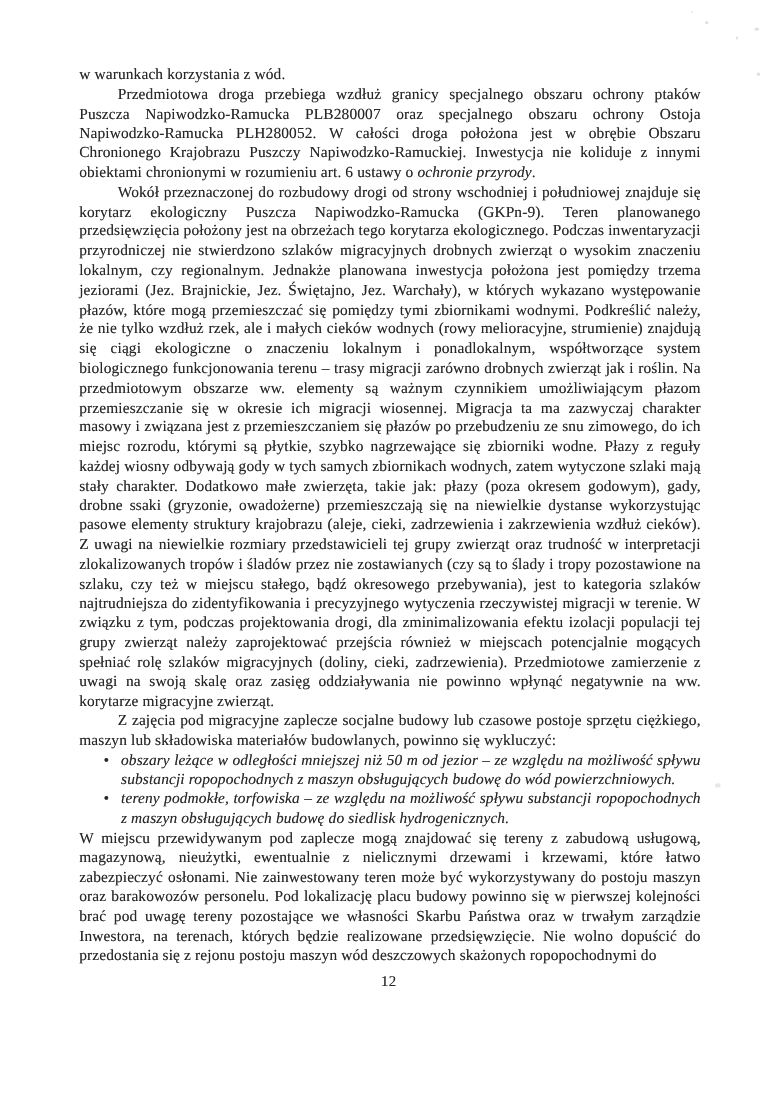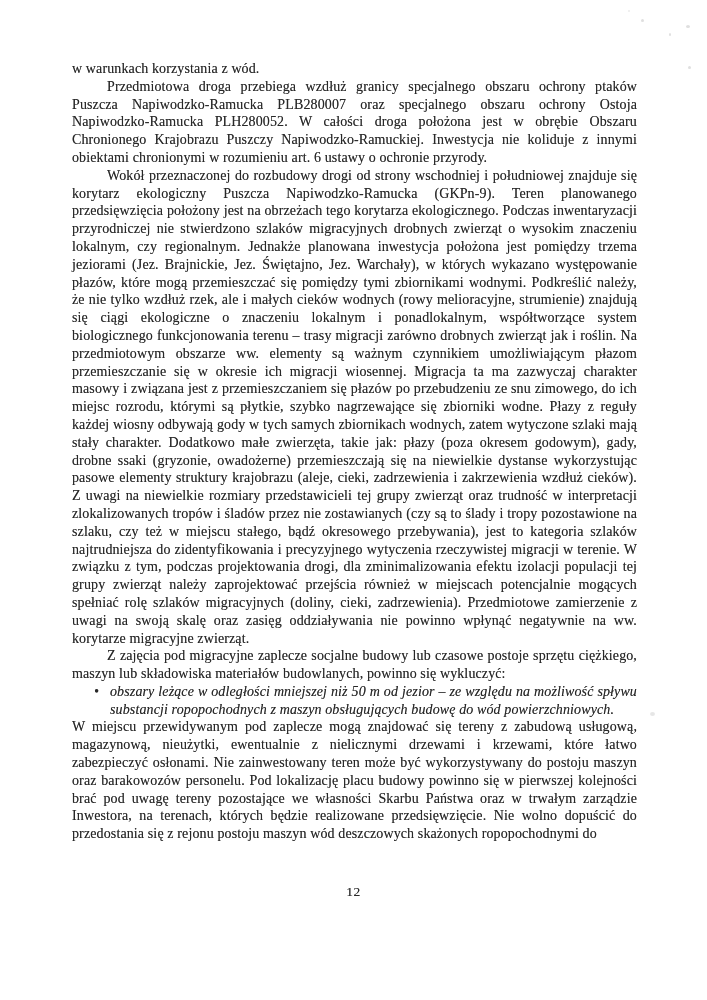--- a/index.html
+++ b/index.html
@@ -28,20 +28,21 @@
     text-shadow: 0 0 0.4px rgba(45,45,45,0.55);
   }
   .para {
     margin: 0;
     padding: 0;
   }
   .para.indent {
     text-indent: 35px;
   }
   .italic {
+    font-style: italic;
   }
   ul.bullet-list {
     margin: 0;
     padding: 0 0 0 38px;
     list-style: none;
     font-style: italic;
   }
   ul.bullet-list li {
     position: relative;
     text-align: justify;
@@ -93,20 +94,21 @@
     <p class="para">w warunkach korzystania z wód.</p>
 
     <p class="para indent"><span>Przedmiotowa droga przebiega wzdłuż granicy specjalnego obszaru ochrony ptaków Puszcza Napiwodzko-Ramucka PLB280007 oraz specjalnego obszaru ochrony Ostoja Napiwodzko-Ramucka PLH280052. W całości droga położona jest w obrębie Obszaru Chronionego Krajobrazu Puszczy Napiwodzko-Ramuckiej. Inwestycja nie koliduje z innymi obiektami chronionymi w rozumieniu art. 6 ustawy o </span><span class="italic">ochronie przyrody</span><span>.</span></p>
 
     <p class="para indent">Wokół przeznaczonej do rozbudowy drogi od strony wschodniej i południowej znajduje się korytarz ekologiczny Puszcza Napiwodzko-Ramucka (GKPn-9). Teren planowanego przedsięwzięcia położony jest na obrzeżach tego korytarza ekologicznego. Podczas inwentaryzacji przyrodniczej nie stwierdzono szlaków migracyjnych drobnych zwierząt o wysokim znaczeniu lokalnym, czy regionalnym. Jednakże planowana inwestycja położona jest pomiędzy trzema jeziorami (Jez. Brajnickie, Jez. Świętajno, Jez. Warchały), w których wykazano występowanie płazów, które mogą przemieszczać się pomiędzy tymi zbiornikami wodnymi. Podkreślić należy, że nie tylko wzdłuż rzek, ale i małych cieków wodnych (rowy melioracyjne, strumienie) znajdują się ciągi ekologiczne o znaczeniu lokalnym i ponadlokalnym, współtworzące system biologicznego funkcjonowania terenu – trasy migracji zarówno drobnych zwierząt jak i roślin. Na przedmiotowym obszarze ww. elementy są ważnym czynnikiem umożliwiającym płazom przemieszczanie się w okresie ich migracji wiosennej. Migracja ta ma zazwyczaj charakter masowy i związana jest z przemieszczaniem się płazów po przebudzeniu ze snu zimowego, do ich miejsc rozrodu, którymi są płytkie, szybko nagrzewające się zbiorniki wodne. Płazy z reguły każdej wiosny odbywają gody w tych samych zbiornikach wodnych, zatem wytyczone szlaki mają stały charakter. Dodatkowo małe zwierzęta, takie jak: płazy (poza okresem godowym), gady, drobne ssaki (gryzonie, owadożerne) przemieszczają się na niewielkie dystanse wykorzystując pasowe elementy struktury krajobrazu (aleje, cieki, zadrzewienia i zakrzewienia wzdłuż cieków). Z uwagi na niewielkie rozmiary przedstawicieli tej grupy zwierząt oraz trudność w interpretacji zlokalizowanych tropów i śladów przez nie zostawianych (czy są to ślady i tropy pozostawione na szlaku, czy też w miejscu stałego, bądź okresowego przebywania), jest to kategoria szlaków najtrudniejsza do zidentyfikowania i precyzyjnego wytyczenia rzeczywistej migracji w terenie. W związku z tym, podczas projektowania drogi, dla zminimalizowania efektu izolacji populacji tej grupy zwierząt należy zaprojektować przejścia również w miejscach potencjalnie mogących spełniać rolę szlaków migracyjnych (doliny, cieki, zadrzewienia). Przedmiotowe zamierzenie z uwagi na swoją skalę oraz zasięg oddziaływania nie powinno wpłynąć negatywnie na ww. korytarze migracyjne zwierząt.</p>
 
     <p class="para indent">Z zajęcia pod migracyjne zaplecze socjalne budowy lub czasowe postoje sprzętu ciężkiego, maszyn lub składowiska materiałów budowlanych, powinno się wykluczyć:</p>
 
     <ul class="bullet-list">
       <li>obszary leżące w odległości mniejszej niż 50 m od jezior – ze względu na możliwość spływu substancji ropopochodnych z maszyn obsługujących budowę do wód powierzchniowych.</li>
+      <li>tereny podmokłe, torfowiska – ze względu na możliwość spływu substancji ropopochodnych z maszyn obsługujących budowę do siedlisk hydrogenicznych.</li>
     </ul>
 
     <p class="para">W miejscu przewidywanym pod zaplecze mogą znajdować się tereny z zabudową usługową, magazynową, nieużytki, ewentualnie z nielicznymi drzewami i krzewami, które łatwo zabezpieczyć osłonami. Nie zainwestowany teren może być wykorzystywany do postoju maszyn oraz barakowozów personelu. Pod lokalizację placu budowy powinno się w pierwszej kolejności brać pod uwagę tereny pozostające we własności Skarbu Państwa oraz w trwałym zarządzie Inwestora, na terenach, których będzie realizowane przedsięwzięcie. Nie wolno dopuścić do przedostania się z rejonu postoju maszyn wód deszczowych skażonych ropopochodnymi do</p>
 
   </div>
 
   <div class="page-number">12</div>
 
 </div>
 

